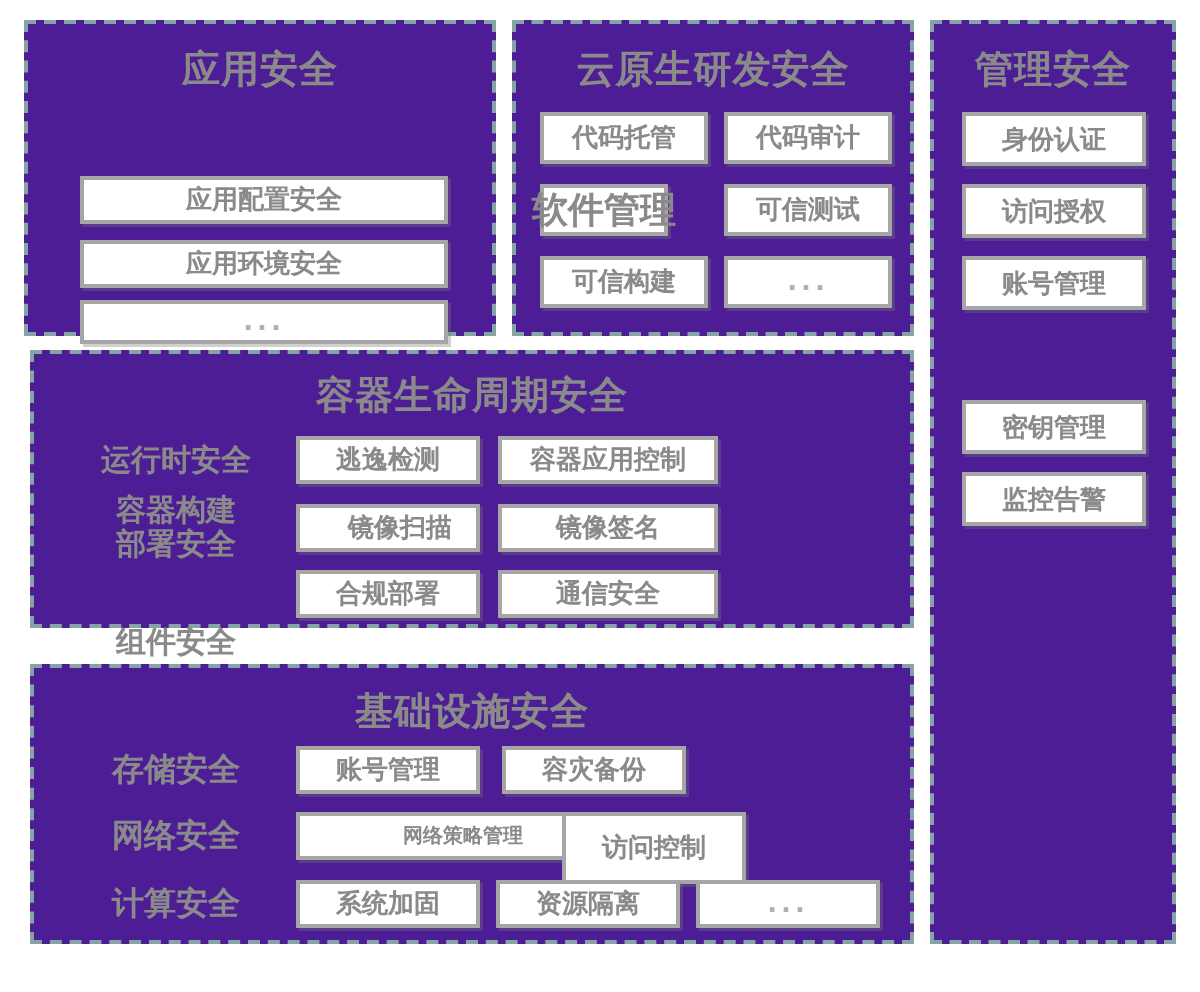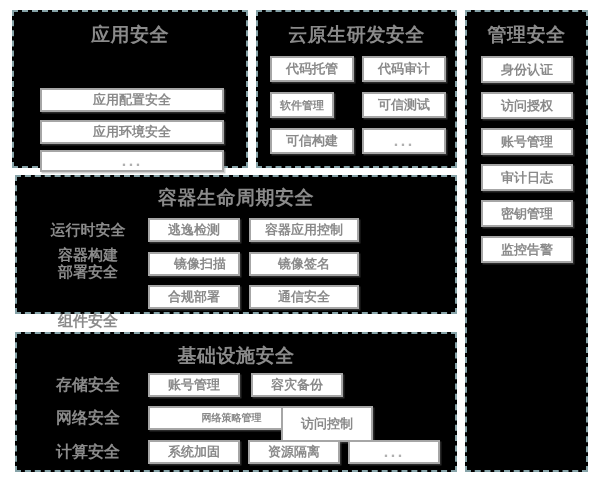--- a/index.html
+++ b/index.html
@@ -15,21 +15,21 @@
     width: 600px;
     height: 496px;
     background: #ffffff;
     overflow: hidden;
   }
   
   .group {
     position: absolute;
     border: 2px dashed #86a3a8;
     box-sizing: border-box;
-    background: #000000;
+    background: #4c1d95;
   }
   .group-title {
     position: absolute;
     left: 0;
     right: 0;
     text-align: center;
     font-weight: bold;
     color: #8a8a8a;
     letter-spacing: 0.5px;
   }
@@ -74,32 +74,31 @@
     <div class="group-title" style="top:10px; font-size:19px;">应用安全</div>
     <div class="box" style="left:26px; top:76px; width:184px; height:24px; font-size:13px;">应用配置安全</div>
     <div class="box" style="left:26px; top:108px; width:184px; height:24px; font-size:13px;">应用环境安全</div>
     <div class="box ellipsis" style="left:26px; top:138px; width:184px; height:22px;">...</div>
   </div>
 
   <div class="group" style="left:256px; top:10px; width:201px; height:158px;">
     <div class="group-title" style="top:10px; font-size:19px;">云原生研发安全</div>
     <div class="box" style="left:12px; top:44px; width:84px; height:26px; font-size:13px;">代码托管</div>
     <div class="box" style="left:104px; top:44px; width:84px; height:26px; font-size:13px;">代码审计</div>
-    <div class="box" style="left:12px; top:80px; width:64px; height:26px; font-size:11px;">软件管理</div>
+    <div class="box" style="left:12px; top:80px; width:64px; height:26px; font-size:18px;">软件管理</div>
     <div class="box" style="left:104px; top:80px; width:84px; height:26px; font-size:13px;">可信测试</div>
     <div class="box" style="left:12px; top:116px; width:84px; height:26px; font-size:13px;">可信构建</div>
     <div class="box ellipsis" style="left:104px; top:116px; width:84px; height:26px;">...</div>
   </div>
 
   <div class="group" style="left:465px; top:10px; width:123px; height:462px;">
     <div class="group-title" style="top:10px; font-size:19px;">管理安全</div>
     <div class="box" style="left:14px; top:44px; width:92px; height:27px; font-size:13px;">身份认证</div>
     <div class="box" style="left:14px; top:80px; width:92px; height:27px; font-size:13px;">访问授权</div>
     <div class="box" style="left:14px; top:116px; width:92px; height:27px; font-size:13px;">账号管理</div>
-    <div class="box" style="left:14px; top:152px; width:92px; height:27px; font-size:13px;">审计日志</div>
     <div class="box" style="left:14px; top:188px; width:92px; height:27px; font-size:13px;">密钥管理</div>
     <div class="box" style="left:14px; top:224px; width:92px; height:27px; font-size:13px;">监控告警</div>
   </div>
 
   <div class="group" style="left:15px; top:175px; width:442px; height:139px;">
     <div class="group-title" style="top:8px; font-size:19px;">容器生命周期安全</div>
 
     <div class="row-label" style="left:14px; top:40px; width:114px; height:26px; font-size:15px;">运行时安全</div>
     <div class="box" style="left:131px; top:41px; width:92px; height:24px; font-size:13px;">逃逸检测</div>
     <div class="box" style="left:232px; top:41px; width:110px; height:24px; font-size:13px;">容器应用控制</div>

